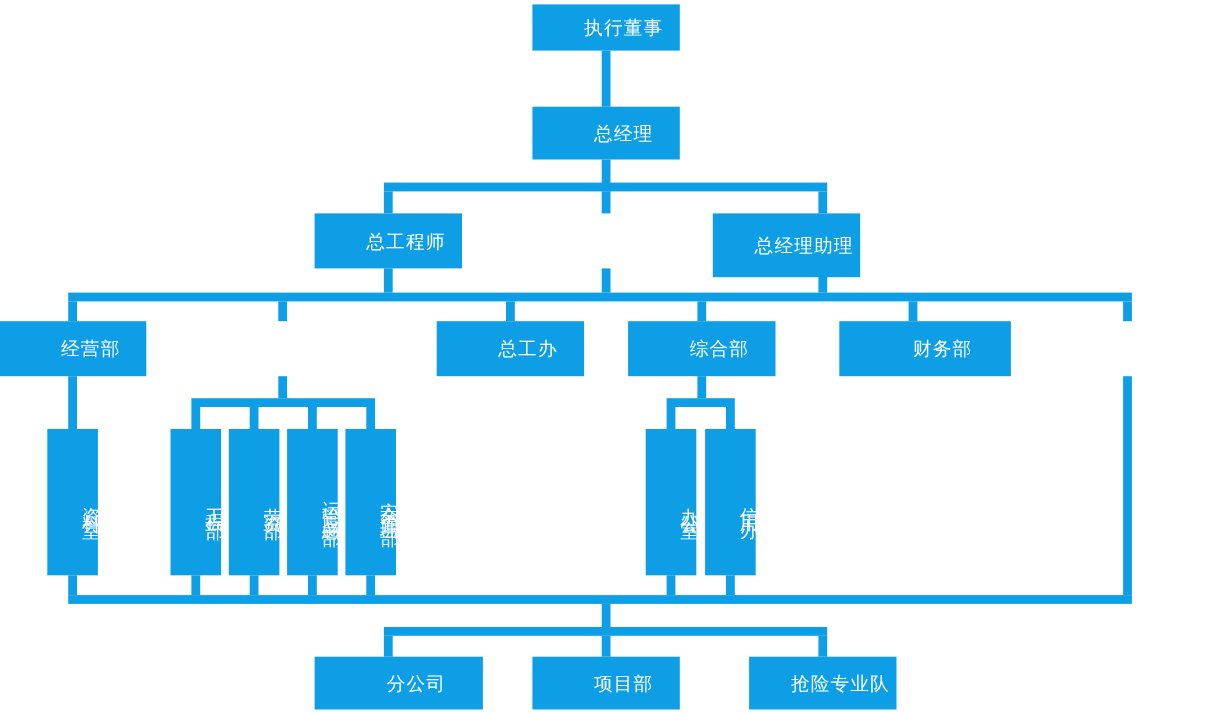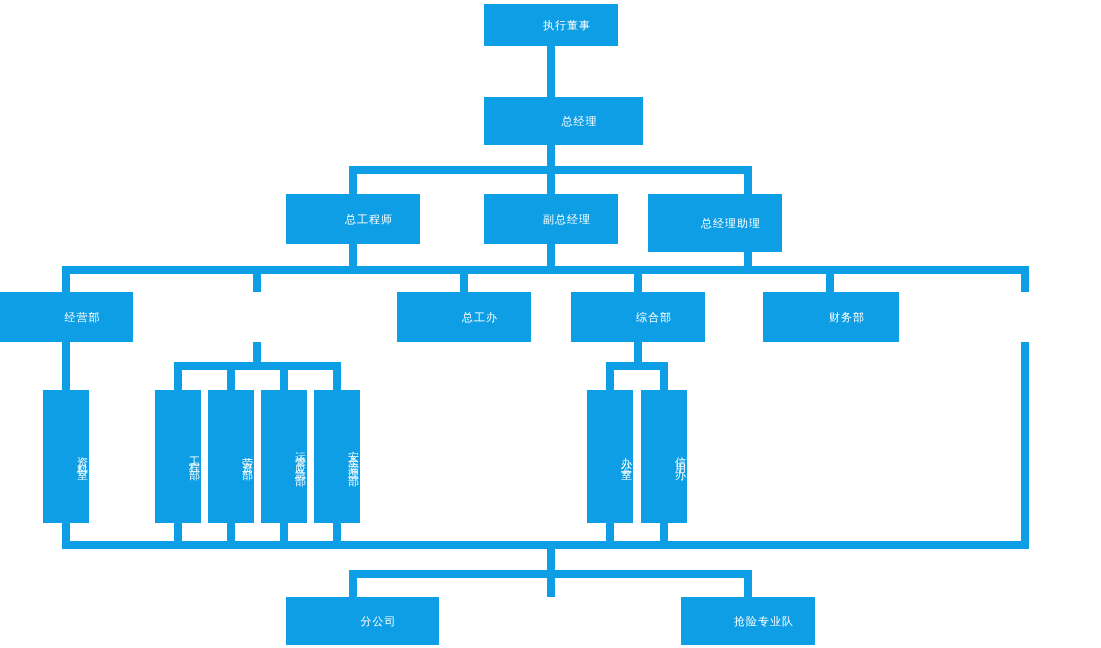--- a/index.html
+++ b/index.html
@@ -11,21 +11,21 @@
     font-family: "DejaVu Sans", "Liberation Sans", sans-serif;
     overflow: hidden;
   }
   .node {
     position: absolute;
     display: flex;
     align-items: center;
     justify-content: center;
     background: var(--accent, #0d9ee5);
     color: var(--text, #ffffff);
-    font-size: 11px;
+    font-size: 17px;
     letter-spacing: 1px;
     box-sizing: border-box;
     text-align: center;
     padding-left: 32px;
   }
   .node.v span {
     writing-mode: vertical-rl;
     text-orientation: upright;
     letter-spacing: 6px;
     line-height: 1;
@@ -80,29 +80,28 @@
   <div class="line" style="left:1021px;top:342px;width:8px;height:199px"></div>
 
   <div class="line" style="left:62px;top:541px;width:967px;height:8px"></div>
   <div class="line" style="left:547px;top:549px;width:8px;height:21px"></div>
   <div class="line" style="left:349px;top:570px;width:403px;height:8px"></div>
   <div class="line" style="left:349px;top:578px;width:8px;height:19px"></div>
   <div class="line" style="left:547px;top:578px;width:8px;height:19px"></div>
   <div class="line" style="left:744px;top:578px;width:8px;height:19px"></div>
 
   <div class="node" style="left:484px;top:4px;width:134px;height:42px">执行董事</div>
-  <div class="node" style="left:484px;top:97px;width:159px;height:48px">总经理</div>
+  <div class="node" style="left:484px;top:97px;width:134px;height:48px">总经理</div>
   <div class="node" style="left:286px;top:194px;width:134px;height:50px">总工程师</div>
-  <div class="node" style="left:484px;top:194px;width:134px;height:50px">副总经理</div>
   <div class="node" style="left:648px;top:194px;width:134px;height:58px">总经理助理</div>
 
   <div class="node" style="left:0px;top:292px;width:133px;height:50px">经营部</div>
   <div class="node" style="left:397px;top:292px;width:134px;height:50px">总工办</div>
   <div class="node" style="left:571px;top:292px;width:134px;height:50px">综合部</div>
-  <div class="node" style="left:763px;top:292px;width:136px;height:50px">财务部</div>
+  <div class="node" style="left:763px;top:292px;width:156px;height:50px">财务部</div>
 
   <div class="node v" style="left:43px;top:390px;width:46px;height:133px">
       <span>资料室</span>
     </div>
   <div class="node v" style="left:155px;top:390px;width:46px;height:133px">
       <span>工程部</span>
     </div>
   <div class="node v" style="left:208px;top:390px;width:46px;height:133px">
       <span>劳资部</span>
     </div>
@@ -113,15 +112,16 @@
       <span>安全管理部</span>
     </div>
   <div class="node v" style="left:587px;top:390px;width:46px;height:133px">
       <span>办公室</span>
     </div>
   <div class="node v" style="left:641px;top:390px;width:46px;height:133px">
       <span>信用办</span>
     </div>
 
   <div class="node" style="left:286px;top:597px;width:153px;height:48px">分公司</div>
+  <div class="node" style="left:484px;top:597px;width:134px;height:48px">项目部</div>
   <div class="node" style="left:681px;top:597px;width:134px;height:48px">抢险专业队</div>
 
 </div>
 
 </body></html>

